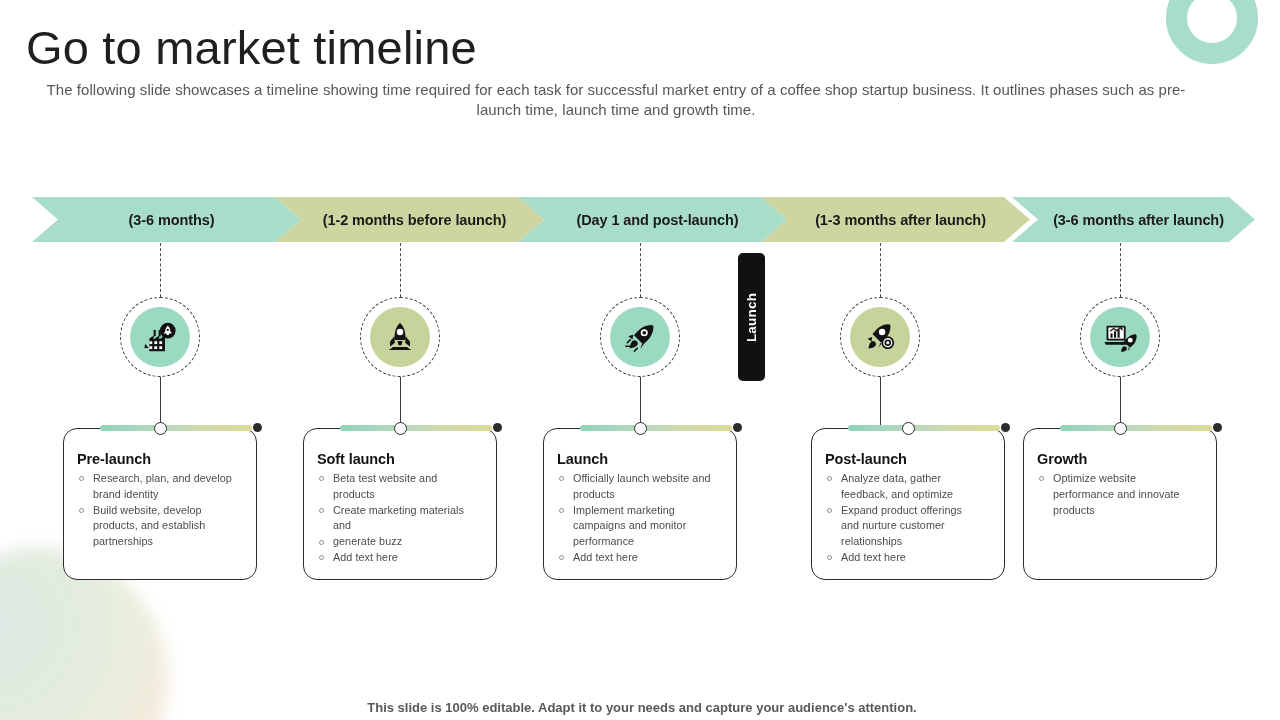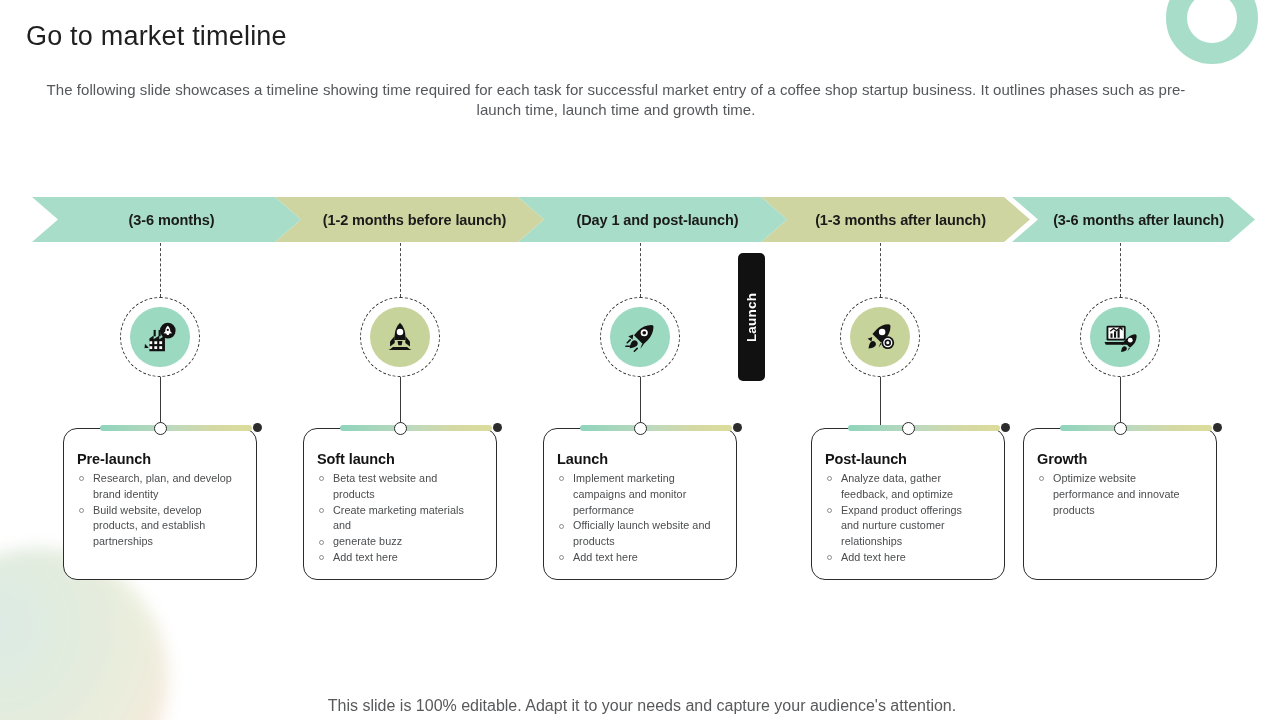--- a/index.html
+++ b/index.html
@@ -15,21 +15,21 @@
     border:21px solid #a8ddc9;box-sizing:border-box;
   }
   #deco-blob{
     position:absolute;left:-92px;bottom:-88px;width:260px;height:260px;border-radius:50%;
     background:radial-gradient(circle at 32% 30%, #dbeae4 0%, #e2ebdc 38%, #eaeedb 58%, #f6e7da 78%, rgba(255,255,255,0) 82%);
     filter:blur(8px);opacity:.95;
   }
 
   
   #page-title{
-    position:absolute;left:26px;top:22px;font-size:27px;font-weight:400;color:#1f1f1f;
+    position:absolute;left:26px;top:22px;font-size:47px;font-weight:400;color:#1f1f1f;
     letter-spacing:.2px;line-height:1.1;
   }
   #page-subtitle{
     position:absolute;left:26px;top:80px;width:1180px;font-size:15px;color:#55575a;
     line-height:1.35;letter-spacing:.05px;text-align:center;
   }
 
   
   #phase-band{position:absolute;left:32px;top:197px;width:1215px;height:61px;}
   .chev{
@@ -92,21 +92,21 @@
     position:relative;padding-left:17px;font-size:10.8px;line-height:15.8px;color:#4a4c4e;
     margin-bottom:0px;letter-spacing:.05px;
   }
   .card-list li::before{
     content:"";position:absolute;left:3px;top:5.4px;width:5px;height:5px;border-radius:50%;
     border:1px solid #8a8c8e;box-sizing:border-box;
   }
 
   
   #footer-note{
-    position:absolute;left:4px;right:0;bottom:5px;text-align:center;font-size:16px;color:#58595b;
+    position:absolute;left:4px;right:0;bottom:5px;text-align:center;font-size:13px;color:#58595b;font-weight:bold;
   }
 </style>
 </head>
 <body>
 
 <div id="deco-ring"></div>
 <div id="deco-blob"></div>
 
 <div id="page-title">Go to market timeline</div>
 <div id="page-subtitle">The following slide showcases a timeline showing time required for each task for successful market entry of a coffee shop startup business. It outlines phases such as pre-launch time, launch time and growth time.</div>
@@ -256,22 +256,22 @@
         <li>generate buzz</li>
         <li>Add text here</li>
       </ul>
     </div>
     <div class="card" style="left: 543px; top: 428px;">
       <div class="card-bar"></div>
       <div class="card-knob"></div>
       <div class="card-dot"></div>
       <div class="card-title">Launch</div>
       <ul class="card-list">
+        <li>Officially launch website and products</li>
         <li>Implement marketing campaigns and monitor performance</li>
-        <li>Officially launch website and products</li>
         <li>Add text here</li>
       </ul>
     </div>
     <div class="card" style="left: 783px; top: 428px; margin-left: 28px;">
       <div class="card-bar"></div>
       <div class="card-knob"></div>
       <div class="card-dot"></div>
       <div class="card-title">Post-launch</div>
       <ul class="card-list">
         <li>Analyze data, gather feedback, and optimize</li>

